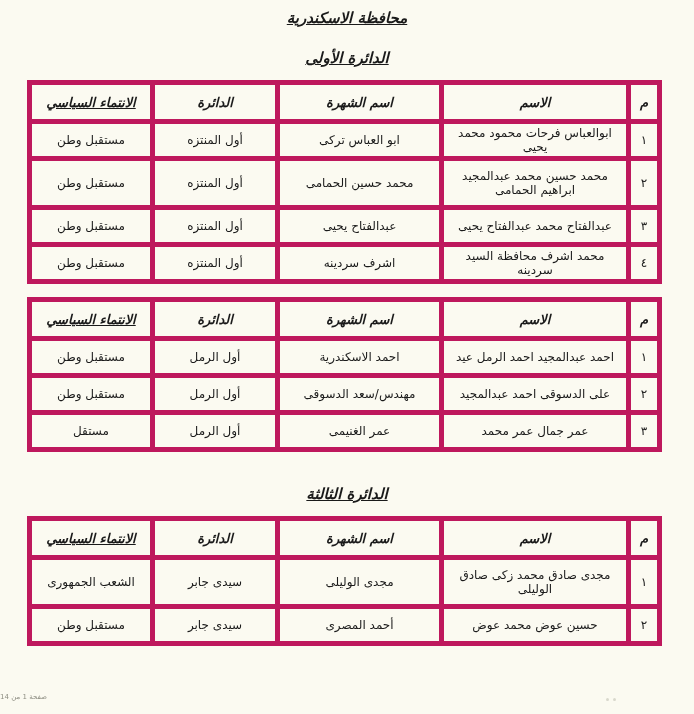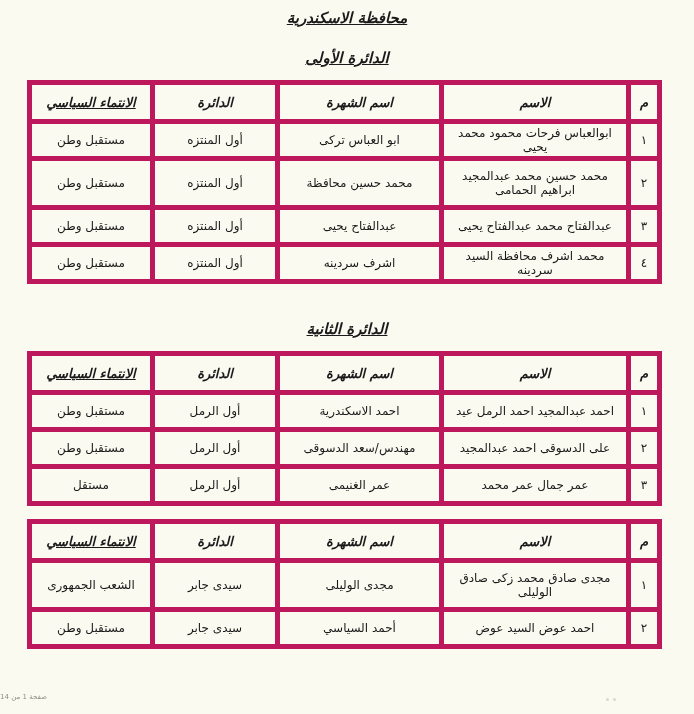--- a/index.html
+++ b/index.html
@@ -124,42 +124,41 @@
       <tr>
         <td class="cell-no">١</td>
         <td>ابوالعباس فرحات محمود محمد يحيى</td>
         <td>ابو العباس تركى</td>
         <td>أول المنتزه</td>
         <td>مستقبل وطن</td>
       </tr>
       <tr class="row-tall">
         <td class="cell-no">٢</td>
         <td>محمد حسين محمد عبدالمجيد ابراهيم الحمامى</td>
-        <td>محمد حسين محافظة</td>
+        <td>محمد حسين الحمامى</td>
         <td>أول المنتزه</td>
         <td>مستقبل وطن</td>
       </tr>
       <tr>
         <td class="cell-no">٣</td>
         <td>عبدالفتاح محمد عبدالفتاح يحيى</td>
         <td>عبدالفتاح يحيى</td>
         <td>أول المنتزه</td>
         <td>مستقبل وطن</td>
       </tr>
       <tr>
         <td class="cell-no">٤</td>
         <td>محمد اشرف محافظة السيد سردينه</td>
         <td>اشرف سردينه</td>
         <td>أول المنتزه</td>
         <td>مستقبل وطن</td>
       </tr>
     </tbody>
   </table>
 
-  <div class="section-title st-2">الدائرة الثانية</div>
   <table class="cand">
     <colgroup>
         <col class="c-no">
         <col class="c-name">
         <col class="c-alias">
         <col class="c-dist">
         <col class="c-party">
       </colgroup>
     <thead>
       <tr>
@@ -188,20 +187,21 @@
       <tr>
         <td class="cell-no">٣</td>
         <td>عمر جمال عمر محمد</td>
         <td>عمر الغنيمى</td>
         <td>أول الرمل</td>
         <td>مستقل</td>
       </tr>
     </tbody>
   </table>
 
+  <div class="section-title st-3">الدائرة الثالثة</div>
   <table class="cand">
     <colgroup>
         <col class="c-no">
         <col class="c-name">
         <col class="c-alias">
         <col class="c-dist">
         <col class="c-party">
       </colgroup>
     <thead>
       <tr>
@@ -215,22 +215,22 @@
     <tbody>
       <tr class="row-tall">
         <td class="cell-no">١</td>
         <td>مجدى صادق محمد زكى صادق الوليلى</td>
         <td>مجدى الوليلى</td>
         <td>سيدى جابر</td>
         <td>الشعب الجمهورى</td>
       </tr>
       <tr>
         <td class="cell-no">٢</td>
-        <td>احمد عوض السيد عوض</td>
-        <td>أحمد السياسي</td>
+        <td>حسين عوض محمد عوض</td>
+        <td>أحمد المصرى</td>
         <td>سيدى جابر</td>
         <td>مستقبل وطن</td>
       </tr>
     </tbody>
   </table>
 
 </div>
 
 <div class="page-footer">صفحة 1 من 14</div>
 <div class="scan-artifact"><i></i><i></i></div>

